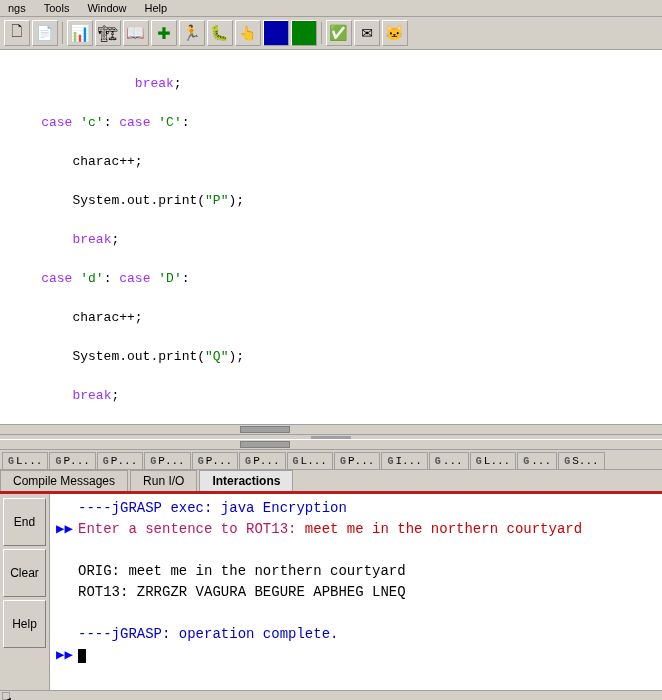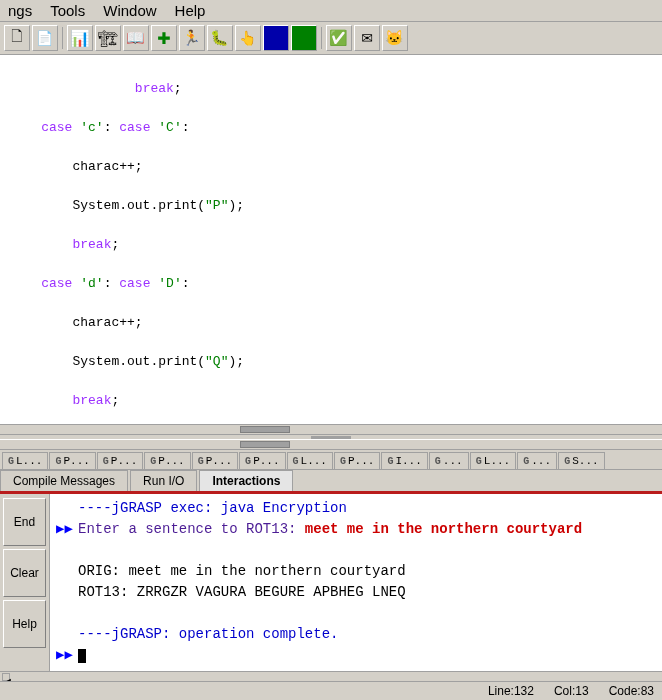--- a/index.html
+++ b/index.html
@@ -15,21 +15,21 @@
     
     .menubar {
       background: #d4d0c8;
       display: flex;
       align-items: center;
       padding: 2px 4px;
       border-bottom: 1px solid #a0a0a0;
       gap: 10px;
     }
     .menu-item {
-      font-size: 15px;
+      font-size: 11px;
       font-family: Arial, sans-serif;
       cursor: pointer;
       padding: 0 4px;
     }
 
     
     .toolbar {
       background: #d4d0c8;
       display: flex;
       align-items: center;
@@ -361,21 +361,21 @@
       <div class="console-output">
 
         <div style="display:flex; align-items:flex-start;">
           <span style="min-width:22px; color:#0000ff;"></span>
           <span style="color:#0000cc;">----jGRASP exec: java Encryption</span>
         </div>
 
         <div style="display:flex; align-items:flex-start;">
           <span style="min-width:22px; color:#0000ff; font-weight:bold;">▶▶</span>
           <span>
-            <span style="color:#4c1d95;">Enter a sentence to ROT13: </span><span style="color:#cc0000;font-weight:bold;">meet me in the northern courtyard</span>
+            <span style="color:#be185d;">Enter a sentence to ROT13: </span><span style="color:#cc0000;">meet me in the northern courtyard</span>
           </span>
         </div>
 
         <div style="height:1.5em;"></div>
 
         <div style="display:flex;">
           <span style="min-width:22px;"></span>
           <span style="color:#000000;">ORIG: meet me in the northern courtyard</span>
         </div>
 
@@ -398,20 +398,15 @@
           </span>
         </div>
       </div>
     </div>
 
     <div style="height:10px; background:#d4d0c8; border-top:1px solid #a0a0a0; display:flex; align-items:center;">
       <div style="width:8px; height:8px; background:#d4d0c8; border:1px solid #a0a0a0; margin:0 2px; cursor:pointer;">◀</div>
       <div style="flex:1; height:7px; background:#d4d0c8;"></div>
     </div>
 
-    <div class="statusbar">
-      <span>Line:132</span>
-      <span>Col:13</span>
-      <span>Code:83</span>
-    </div>
   </div>
 
 </div>
 
 </body></html>

